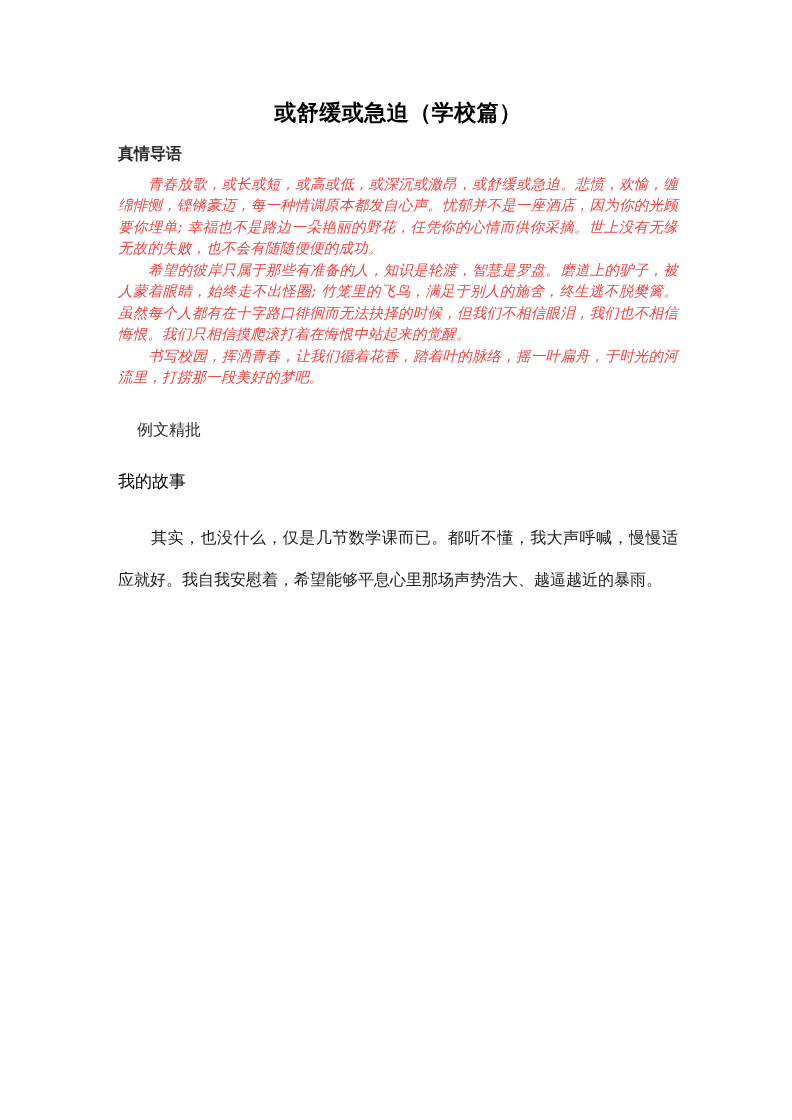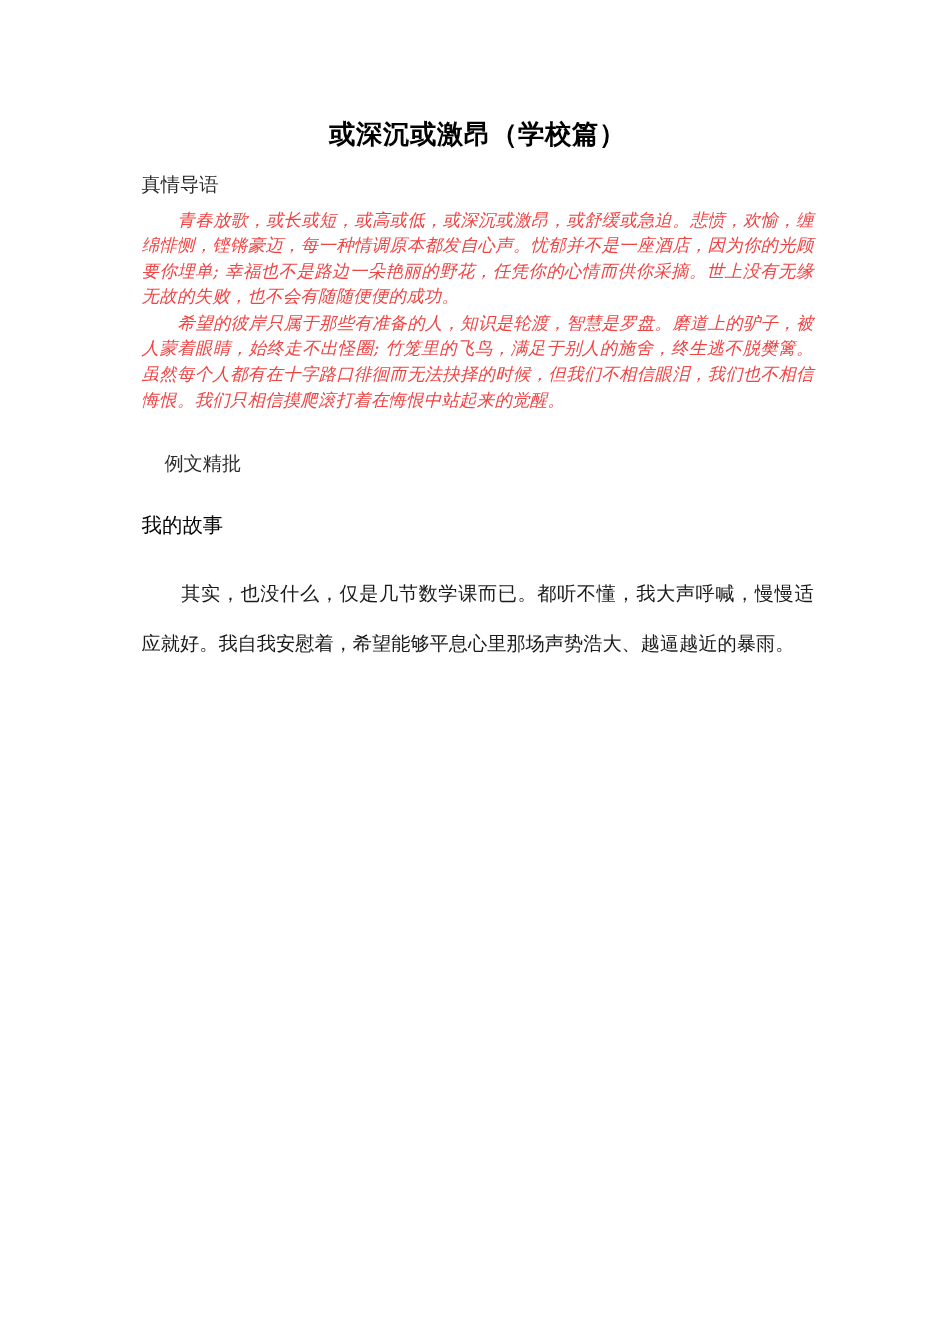--- a/index.html
+++ b/index.html
@@ -45,20 +45,21 @@
   }
 
   
   .section-label {
     font-family: "DejaVu Serif", "Liberation Serif", serif;
     font-size: 16px;
     line-height: 22px;
     color: #2b2b2b;
   }
   .section-label.lead {
+    font-weight: bold;
   }
   .section-label.sample {
     margin-top: 30px;
     padding-left: 19px;
   }
 
   
   .kai-block {
     margin-top: 9px;
     font-family: "DejaVu Serif", "Liberation Serif", serif;
@@ -119,27 +120,28 @@
   .body-block p + p {
     margin-top: 0;
   }
 </style>
 </head>
 <body>
 
 <div class="page">
   <div class="content">
 
-    <h1 class="doc-title">或深沉或激昂（学校篇）</h1>
+    <h1 class="doc-title">或舒缓或急迫（学校篇）</h1>
 
     <div class="section-label lead">真情导语</div>
 
     <div class="kai-block">
       <p>青春放歌，或长或短，或高或低，或深沉或激昂，或舒缓或急迫。悲愤，欢愉，缠绵悱恻，铿锵豪迈，每一种情调原本都发自心声。忧郁并不是一座酒店，因为你的光顾要你埋单; 幸福也不是路边一朵艳丽的野花，任凭你的心情而供你采摘。世上没有无缘无故的失败，也不会有随随便便的成功。</p>
       <p>希望的彼岸只属于那些有准备的人，知识是轮渡，智慧是罗盘。磨道上的驴子，被人蒙着眼睛，始终走不出怪圈; 竹笼里的飞鸟，满足于别人的施舍，终生逃不脱樊篱。虽然每个人都有在十字路口徘徊而无法抉择的时候，但我们不相信眼泪，我们也不相信悔恨。我们只相信摸爬滚打着在悔恨中站起来的觉醒。</p>
+      <p>书写校园，挥洒青春，让我们循着花香，踏着叶的脉络，摇一叶扁舟，于时光的河流里，打捞那一段美好的梦吧。</p>
     </div>
 
     <div class="section-label sample">例文精批</div>
 
     <div class="essay-heading">我的故事</div>
 
 
     <div class="body-block">
       <p>其实，也没什么，仅是几节数学课而已。都听不懂，我大声呼喊，慢慢适应就好。我自我安慰着，希望能够平息心里那场声势浩大、越逼越近的暴雨。</p>
     </div>

